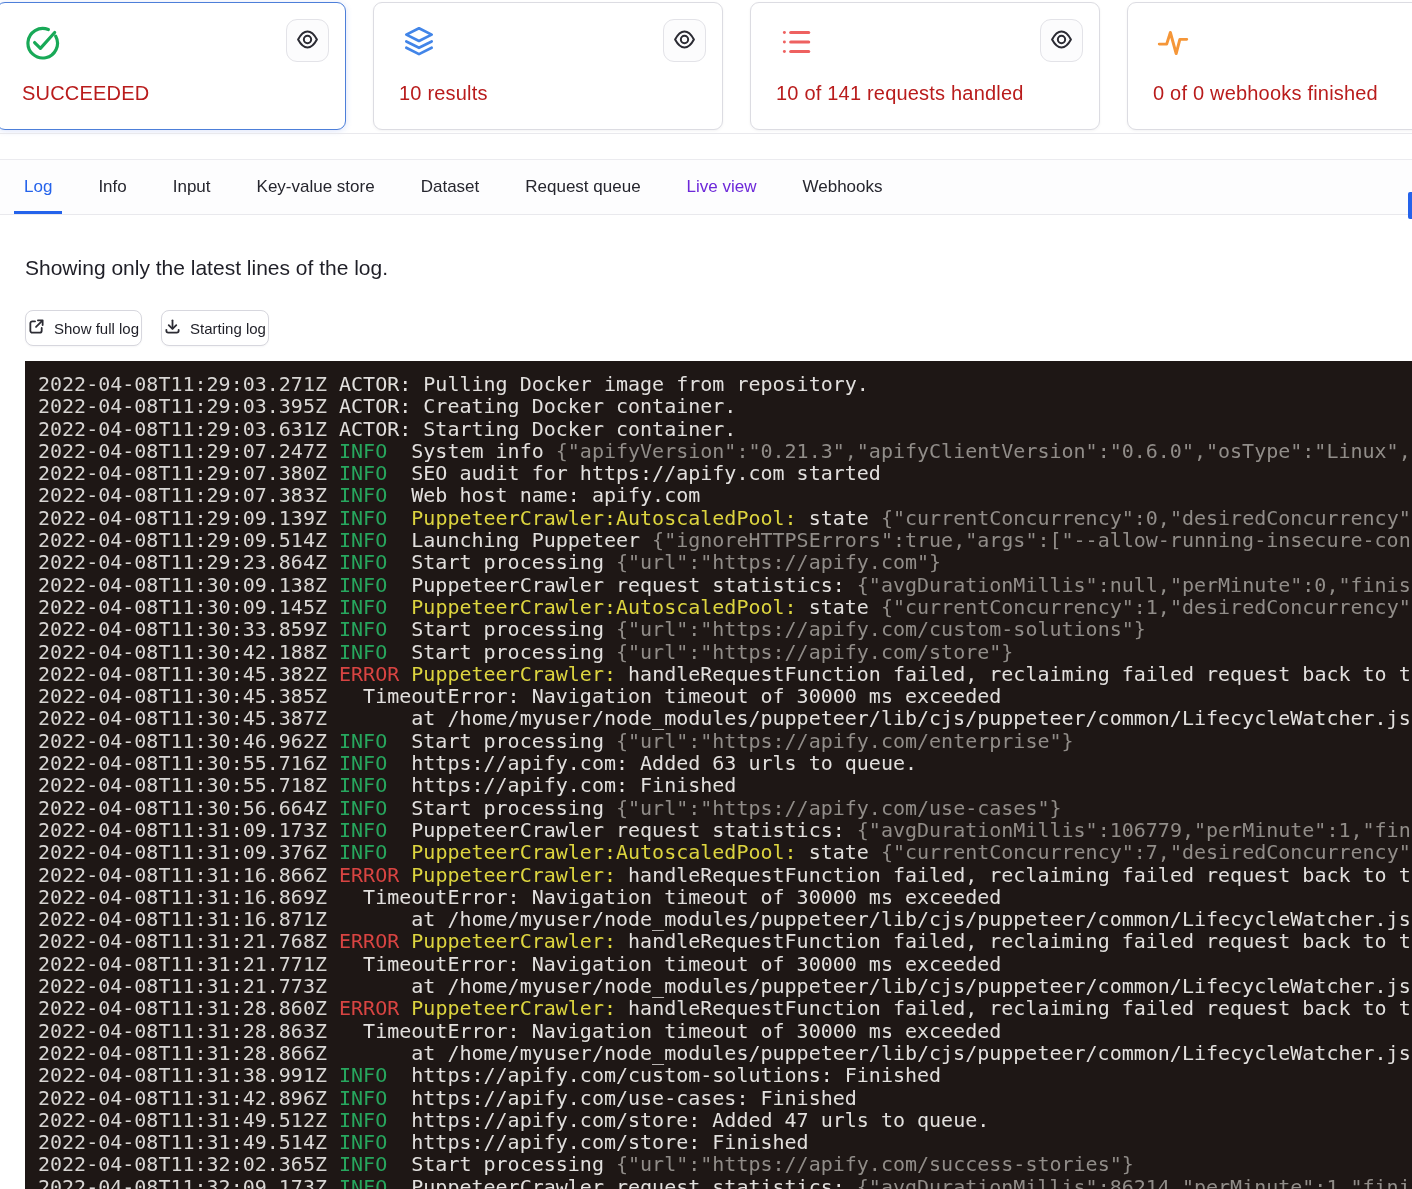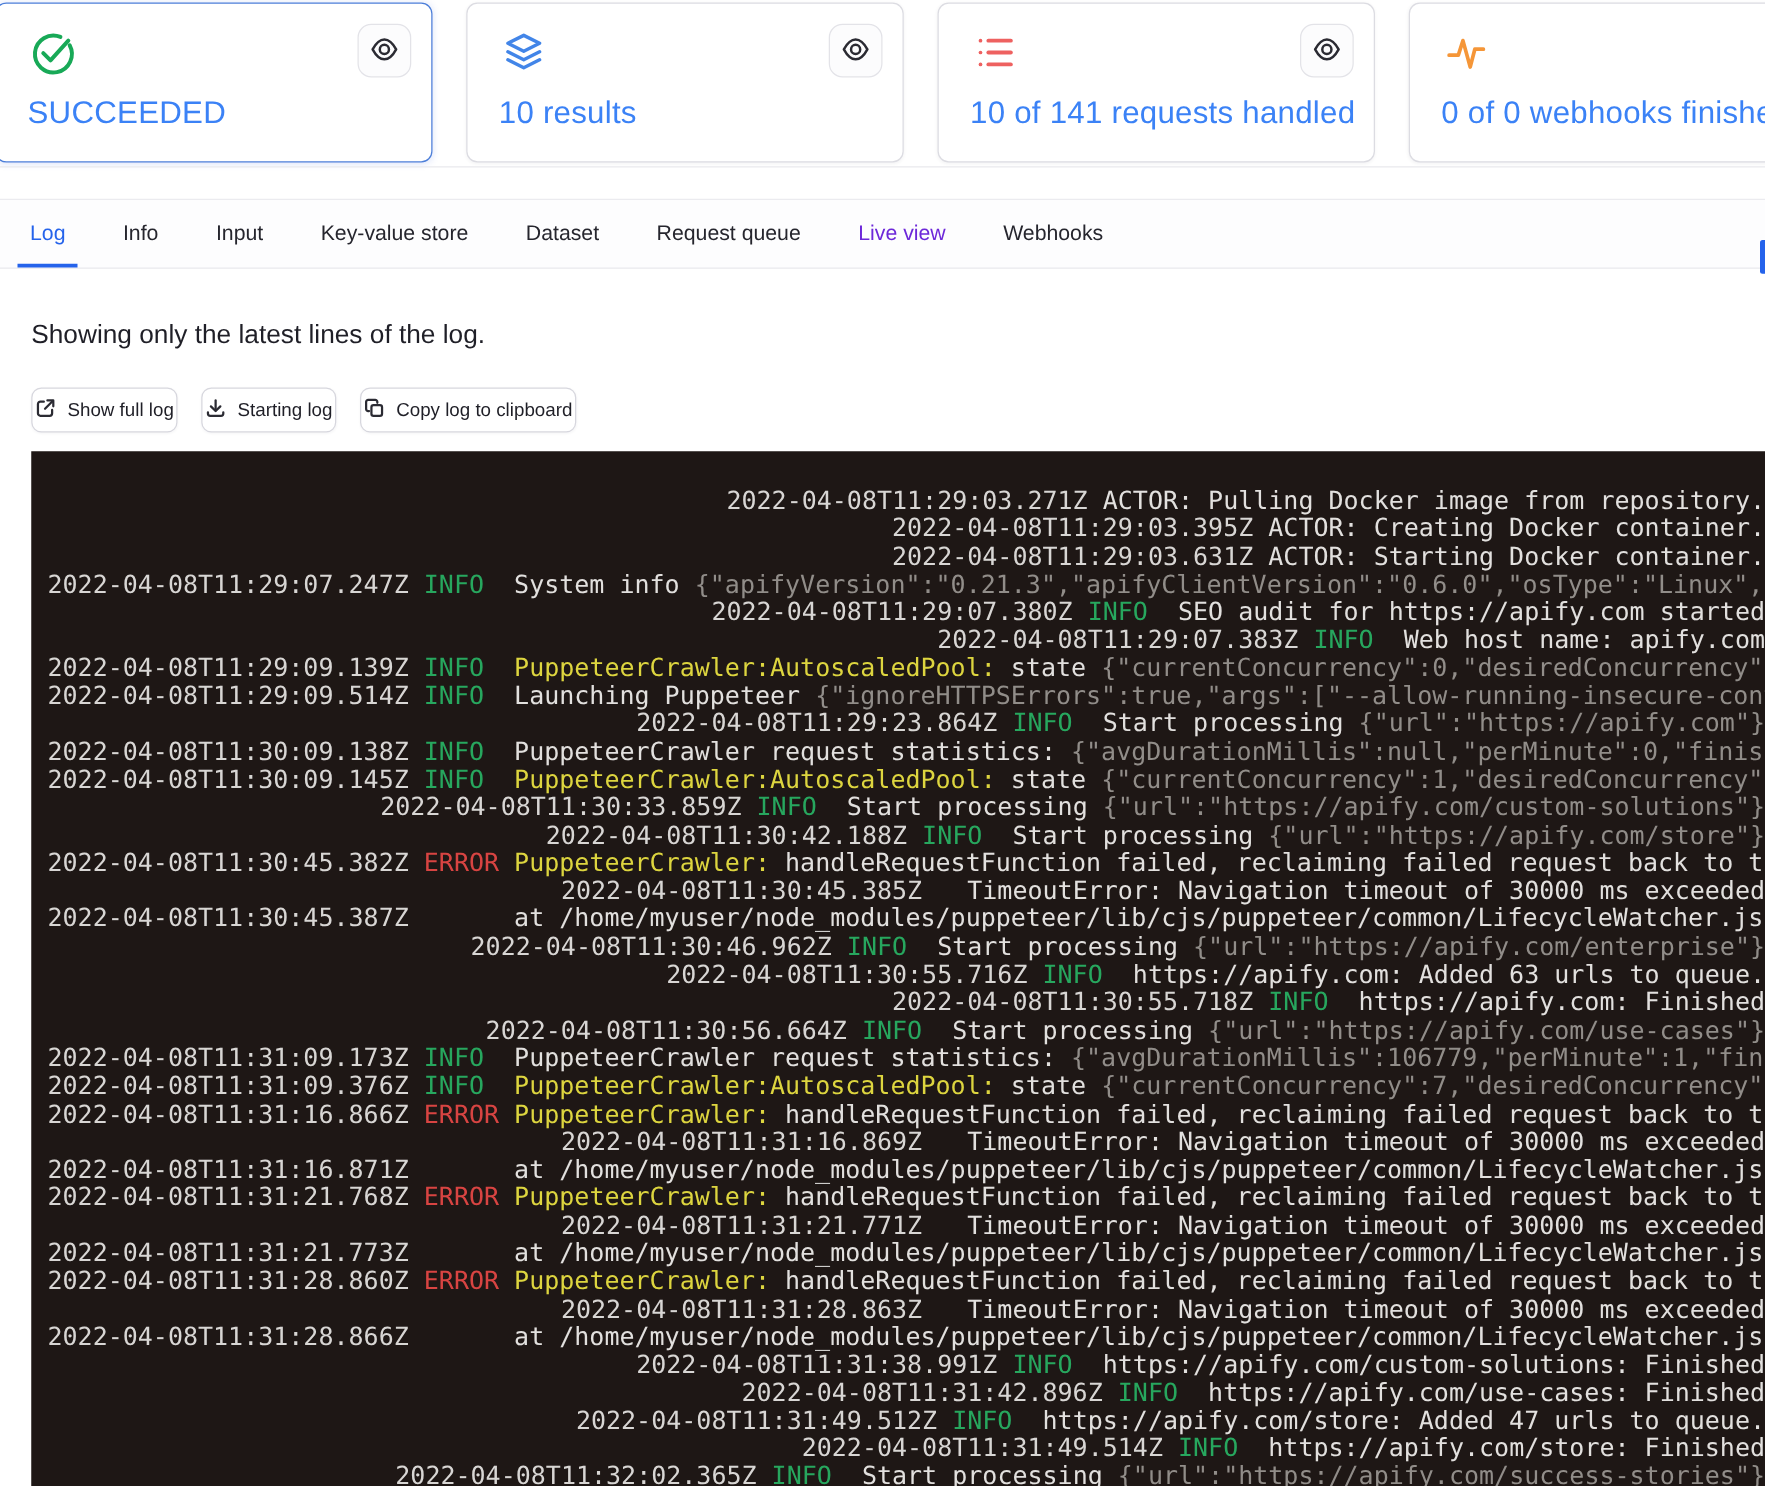--- a/index.html
+++ b/index.html
@@ -13,22 +13,22 @@
     border:1px solid #dcdce2; border-radius:9px; box-shadow:0 1px 3px rgba(20,20,40,.05); flex:0 0 auto; }
   .card.selected { border-color:var(--selected-border,#4d7fd9); box-shadow:0 1px 6px rgba(60,100,220,.18); }
   .card-icon { position:absolute; top:20px; left:26px; width:38px; height:38px; }
   .card-icon svg { width:100%; height:100%; }
   .ci-0 { color:var(--accent-0,#18a957); } .ci-1 { color:var(--accent-1,#4285e8); }
   .ci-2 { color:var(--accent-2,#ee6160); } .ci-3 { color:var(--accent-3,#f59638); }
   .eye-btn { position:absolute; top:16px; right:16px; width:43px; height:43px;
     border:1px solid #e3e3e8; border-radius:11px; background:#fcfcfd;
     display:flex; align-items:center; justify-content:center; cursor:pointer; }
   .eye-btn svg { width:23px; height:23px; color:#2b2b33; }
-  .card-label { position:absolute; left:25px; bottom:24px; font-size:25px; font-weight:500;
-    color:#3b82f6; white-space:nowrap; letter-spacing:.2px; }
+  .card-label { position:absolute; left:25px; bottom:24px; font-size:20px; font-weight:500;
+    color:#b91c1c; white-space:nowrap; letter-spacing:.2px; }
 
   
   .divider-cards { position:absolute; top:133px; left:0; width:1412px; height:1px; background:#e9e9ed; }
   .tabbar { position:absolute; top:159px; left:0; width:1412px; height:56px; background:#fdfdfe;
     border-top:1px solid #ebebef; border-bottom:1px solid #e9e9ed; display:flex; align-items:stretch; padding-left:14px; }
   .tab { display:flex; align-items:center; padding:0 10px; margin-right:26px; font-size:17px;
     color:#26262e; cursor:pointer; border-bottom:3px solid transparent; border-top:3px solid transparent; white-space:nowrap; }
   .tab.active { color:var(--accent-blue,#2563eb); border-bottom-color:var(--accent-blue,#2563eb); }
   .tab.disabled { color:#6d28d9; cursor:default; }
   .tabbar-accent { position:absolute; top:192px; right:0; width:4px; height:27px;
@@ -37,23 +37,23 @@
   
   .log-notice { position:absolute; top:256px; left:25px; font-size:21px; color:#1f1f27; }
   .log-actions { position:absolute; top:310px; left:25px; display:flex; gap:19px; }
   .log-btn { display:flex; align-items:center; gap:9px; height:36px; padding:0 2px;
     background:#fff; border:1px solid #d7d7de; border-radius:8px; font-size:15px; font-weight:500;
     color:#1f1f27; cursor:pointer; box-shadow:0 1px 2px rgba(20,20,40,.04); white-space:nowrap; }
   .log-btn svg { width:17px; height:17px; color:#2b2b33; }
 
   
   .terminal { position:absolute; top:361px; left:25px; width:1387px; height:828px;
-    background:#1e1715; overflow:hidden; padding:28px 0 0 13px;
+    background:#1e1715; overflow:hidden; padding:12px 0 0 13px;
     font-family:"DejaVu Sans Mono","Liberation Mono",monospace;
-    font-size:20px; line-height:22.3px; white-space:pre;text-align:right; }
+    font-size:20px; line-height:22.3px; white-space:pre; }
   .log-line { height:22.3px; }
   .lc-ts   { color:var(--lc-ts,#d8d6d4); }
   .lc-info { color:var(--lc-info,#27a75e); }
   .lc-error{ color:var(--lc-error,#d84442); }
   .lc-warn { color:var(--lc-warn,#ddd53f); }
   .lc-text { color:var(--lc-text,#e2e0de); }
   .lc-dim  { color:var(--lc-dim,#918d89); }
 </style>
 </head>
 <body>
@@ -162,26 +162,17 @@
     <button class="log-btn">
       <span>
         <svg viewBox="0 0 18 18" fill="none" stroke="currentColor" stroke-width="1.9" stroke-linecap="round" stroke-linejoin="round">
           <line x1="9" y1="2.5" x2="9" y2="11"></line>
           <polyline points="5,7.5 9,11.5 13,7.5"></polyline>
           <path d="M2.5 12.5 V13.5 A2 2 0 0 0 4.5 15.5 H13.5 A2 2 0 0 0 15.5 13.5 V12.5"></path>
         </svg>
       </span>
       <span>Starting log</span>
     </button>
-    <button class="log-btn">
-      <span>
-        <svg viewBox="0 0 18 18" fill="none" stroke="currentColor" stroke-width="1.9" stroke-linecap="round" stroke-linejoin="round">
-          <rect x="6.5" y="6.5" width="9" height="9" rx="1.8"></rect>
-          <path d="M4.5 11.5 H3.8 A1.8 1.8 0 0 1 2 9.7 V3.8 A1.8 1.8 0 0 1 3.8 2 H9.7 A1.8 1.8 0 0 1 11.5 3.8 V4.5"></path>
-        </svg>
-      </span>
-      <span>Copy log to clipboard</span>
-    </button>
   </div>
 
   <div class="terminal" id="terminal" style="background: rgb(30, 23, 21);"><div class="log-line"><span class="lc-ts">2022-04-08T11:29:03.271Z </span><span class="lc-text">ACTOR: Pulling Docker image from repository.</span></div><div class="log-line"><span class="lc-ts">2022-04-08T11:29:03.395Z </span><span class="lc-text">ACTOR: Creating Docker container.</span></div><div class="log-line"><span class="lc-ts">2022-04-08T11:29:03.631Z </span><span class="lc-text">ACTOR: Starting Docker container.</span></div><div class="log-line"><span class="lc-ts">2022-04-08T11:29:07.247Z </span><span class="lc-info">INFO</span><span class="lc-text">  System info </span><span class="lc-dim">{"apifyVersion":"0.21.3","apifyClientVersion":"0.6.0","osType":"Linux","nodeVersion":"v14.18.1"}</span></div><div class="log-line"><span class="lc-ts">2022-04-08T11:29:07.380Z </span><span class="lc-info">INFO</span><span class="lc-text">  SEO audit for https://apify.com started</span></div><div class="log-line"><span class="lc-ts">2022-04-08T11:29:07.383Z </span><span class="lc-info">INFO</span><span class="lc-text">  Web host name: apify.com</span></div><div class="log-line"><span class="lc-ts">2022-04-08T11:29:09.139Z </span><span class="lc-info">INFO</span><span class="lc-text">  </span><span class="lc-warn">PuppeteerCrawler:AutoscaledPool: </span><span class="lc-text">state </span><span class="lc-dim">{"currentConcurrency":0,"desiredConcurrency":2,</span></div><div class="log-line"><span class="lc-ts">2022-04-08T11:29:09.514Z </span><span class="lc-info">INFO</span><span class="lc-text">  Launching Puppeteer </span><span class="lc-dim">{"ignoreHTTPSErrors":true,"args":["--allow-running-insecure-content"</span></div><div class="log-line"><span class="lc-ts">2022-04-08T11:29:23.864Z </span><span class="lc-info">INFO</span><span class="lc-text">  Start processing </span><span class="lc-dim">{"url":"https://apify.com"}</span></div><div class="log-line"><span class="lc-ts">2022-04-08T11:30:09.138Z </span><span class="lc-info">INFO</span><span class="lc-text">  PuppeteerCrawler request statistics: </span><span class="lc-dim">{"avgDurationMillis":null,"perMinute":0,"finished</span></div><div class="log-line"><span class="lc-ts">2022-04-08T11:30:09.145Z </span><span class="lc-info">INFO</span><span class="lc-text">  </span><span class="lc-warn">PuppeteerCrawler:AutoscaledPool: </span><span class="lc-text">state </span><span class="lc-dim">{"currentConcurrency":1,"desiredConcurrency":3,</span></div><div class="log-line"><span class="lc-ts">2022-04-08T11:30:33.859Z </span><span class="lc-info">INFO</span><span class="lc-text">  Start processing </span><span class="lc-dim">{"url":"https://apify.com/custom-solutions"}</span></div><div class="log-line"><span class="lc-ts">2022-04-08T11:30:42.188Z </span><span class="lc-info">INFO</span><span class="lc-text">  Start processing </span><span class="lc-dim">{"url":"https://apify.com/store"}</span></div><div class="log-line"><span class="lc-ts">2022-04-08T11:30:45.382Z </span><span class="lc-error">ERROR</span><span class="lc-text"> </span><span class="lc-warn">PuppeteerCrawler: </span><span class="lc-text">handleRequestFunction failed, reclaiming failed request back to the list</span></div><div class="log-line"><span class="lc-ts">2022-04-08T11:30:45.385Z </span><span class="lc-text">  TimeoutError: Navigation timeout of 30000 ms exceeded</span></div><div class="log-line"><span class="lc-ts">2022-04-08T11:30:45.387Z </span><span class="lc-text">      at /home/myuser/node_modules/puppeteer/lib/cjs/puppeteer/common/LifecycleWatcher.js:106)</span></div><div class="log-line"><span class="lc-ts">2022-04-08T11:30:46.962Z </span><span class="lc-info">INFO</span><span class="lc-text">  Start processing </span><span class="lc-dim">{"url":"https://apify.com/enterprise"}</span></div><div class="log-line"><span class="lc-ts">2022-04-08T11:30:55.716Z </span><span class="lc-info">INFO</span><span class="lc-text">  https://apify.com: Added 63 urls to queue.</span></div><div class="log-line"><span class="lc-ts">2022-04-08T11:30:55.718Z </span><span class="lc-info">INFO</span><span class="lc-text">  https://apify.com: Finished</span></div><div class="log-line"><span class="lc-ts">2022-04-08T11:30:56.664Z </span><span class="lc-info">INFO</span><span class="lc-text">  Start processing </span><span class="lc-dim">{"url":"https://apify.com/use-cases"}</span></div><div class="log-line"><span class="lc-ts">2022-04-08T11:31:09.173Z </span><span class="lc-info">INFO</span><span class="lc-text">  PuppeteerCrawler request statistics: </span><span class="lc-dim">{"avgDurationMillis":106779,"perMinute":1,"finish</span></div><div class="log-line"><span class="lc-ts">2022-04-08T11:31:09.376Z </span><span class="lc-info">INFO</span><span class="lc-text">  </span><span class="lc-warn">PuppeteerCrawler:AutoscaledPool: </span><span class="lc-text">state </span><span class="lc-dim">{"currentConcurrency":7,"desiredConcurrency":5,</span></div><div class="log-line"><span class="lc-ts">2022-04-08T11:31:16.866Z </span><span class="lc-error">ERROR</span><span class="lc-text"> </span><span class="lc-warn">PuppeteerCrawler: </span><span class="lc-text">handleRequestFunction failed, reclaiming failed request back to the list</span></div><div class="log-line"><span class="lc-ts">2022-04-08T11:31:16.869Z </span><span class="lc-text">  TimeoutError: Navigation timeout of 30000 ms exceeded</span></div><div class="log-line"><span class="lc-ts">2022-04-08T11:31:16.871Z </span><span class="lc-text">      at /home/myuser/node_modules/puppeteer/lib/cjs/puppeteer/common/LifecycleWatcher.js:106)</span></div><div class="log-line"><span class="lc-ts">2022-04-08T11:31:21.768Z </span><span class="lc-error">ERROR</span><span class="lc-text"> </span><span class="lc-warn">PuppeteerCrawler: </span><span class="lc-text">handleRequestFunction failed, reclaiming failed request back to the list</span></div><div class="log-line"><span class="lc-ts">2022-04-08T11:31:21.771Z </span><span class="lc-text">  TimeoutError: Navigation timeout of 30000 ms exceeded</span></div><div class="log-line"><span class="lc-ts">2022-04-08T11:31:21.773Z </span><span class="lc-text">      at /home/myuser/node_modules/puppeteer/lib/cjs/puppeteer/common/LifecycleWatcher.js:106)</span></div><div class="log-line"><span class="lc-ts">2022-04-08T11:31:28.860Z </span><span class="lc-error">ERROR</span><span class="lc-text"> </span><span class="lc-warn">PuppeteerCrawler: </span><span class="lc-text">handleRequestFunction failed, reclaiming failed request back to the list</span></div><div class="log-line"><span class="lc-ts">2022-04-08T11:31:28.863Z </span><span class="lc-text">  TimeoutError: Navigation timeout of 30000 ms exceeded</span></div><div class="log-line"><span class="lc-ts">2022-04-08T11:31:28.866Z </span><span class="lc-text">      at /home/myuser/node_modules/puppeteer/lib/cjs/puppeteer/common/LifecycleWatcher.js:106)</span></div><div class="log-line"><span class="lc-ts">2022-04-08T11:31:38.991Z </span><span class="lc-info">INFO</span><span class="lc-text">  https://apify.com/custom-solutions: Finished</span></div><div class="log-line"><span class="lc-ts">2022-04-08T11:31:42.896Z </span><span class="lc-info">INFO</span><span class="lc-text">  https://apify.com/use-cases: Finished</span></div><div class="log-line"><span class="lc-ts">2022-04-08T11:31:49.512Z </span><span class="lc-info">INFO</span><span class="lc-text">  https://apify.com/store: Added 47 urls to queue.</span></div><div class="log-line"><span class="lc-ts">2022-04-08T11:31:49.514Z </span><span class="lc-info">INFO</span><span class="lc-text">  https://apify.com/store: Finished</span></div><div class="log-line"><span class="lc-ts">2022-04-08T11:32:02.365Z </span><span class="lc-info">INFO</span><span class="lc-text">  Start processing </span><span class="lc-dim">{"url":"https://apify.com/success-stories"}</span></div><div class="log-line"><span class="lc-ts">2022-04-08T11:32:09.173Z </span><span class="lc-info">INFO</span><span class="lc-text">  PuppeteerCrawler request statistics: </span><span class="lc-dim">{"avgDurationMillis":86214,"perMinute":1,"finishe</span></div></div>
 
 </div>
 
 </body></html>

